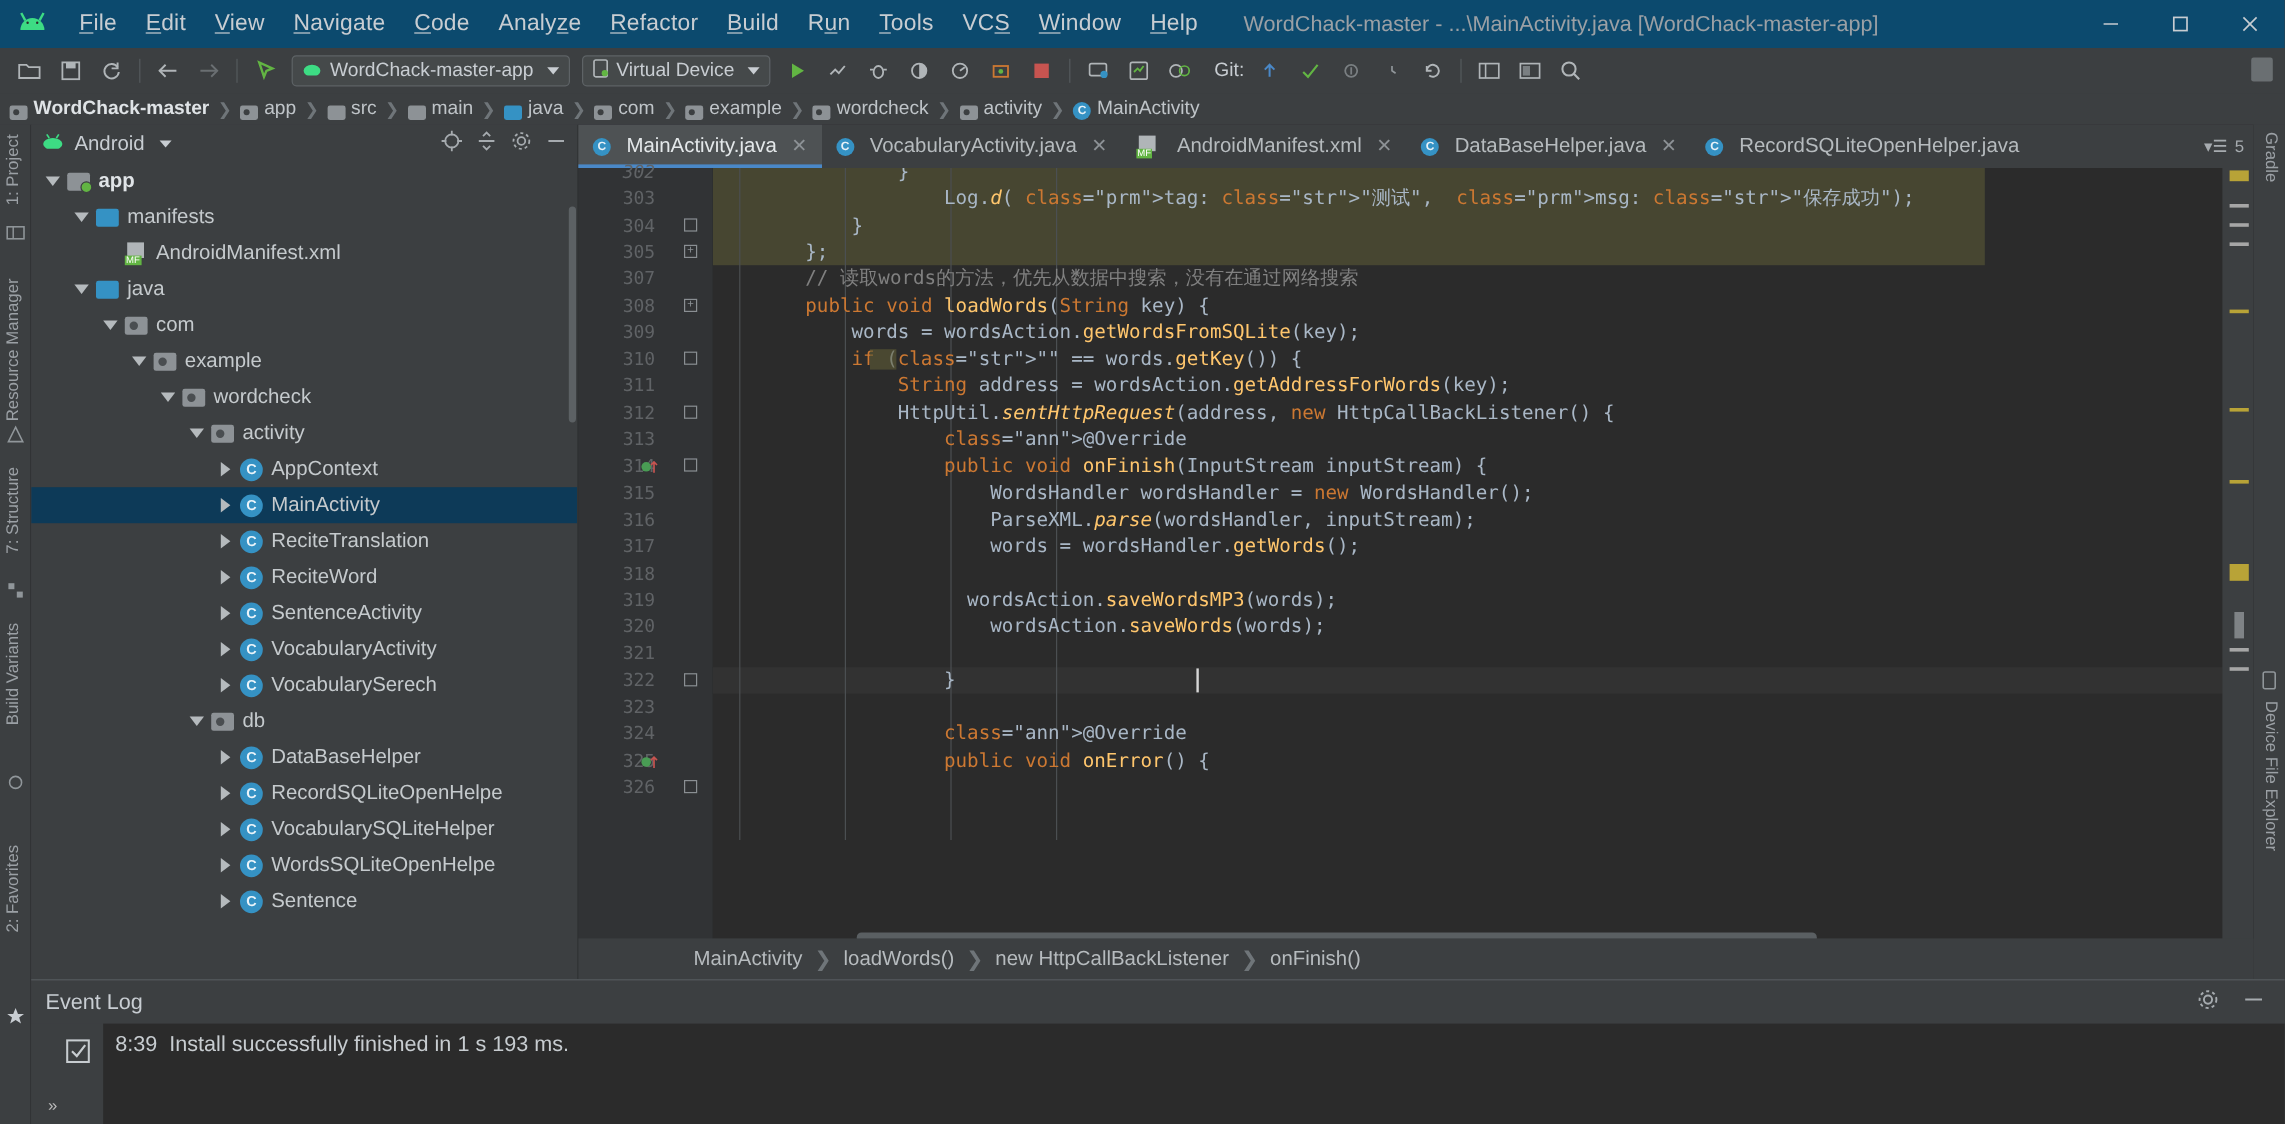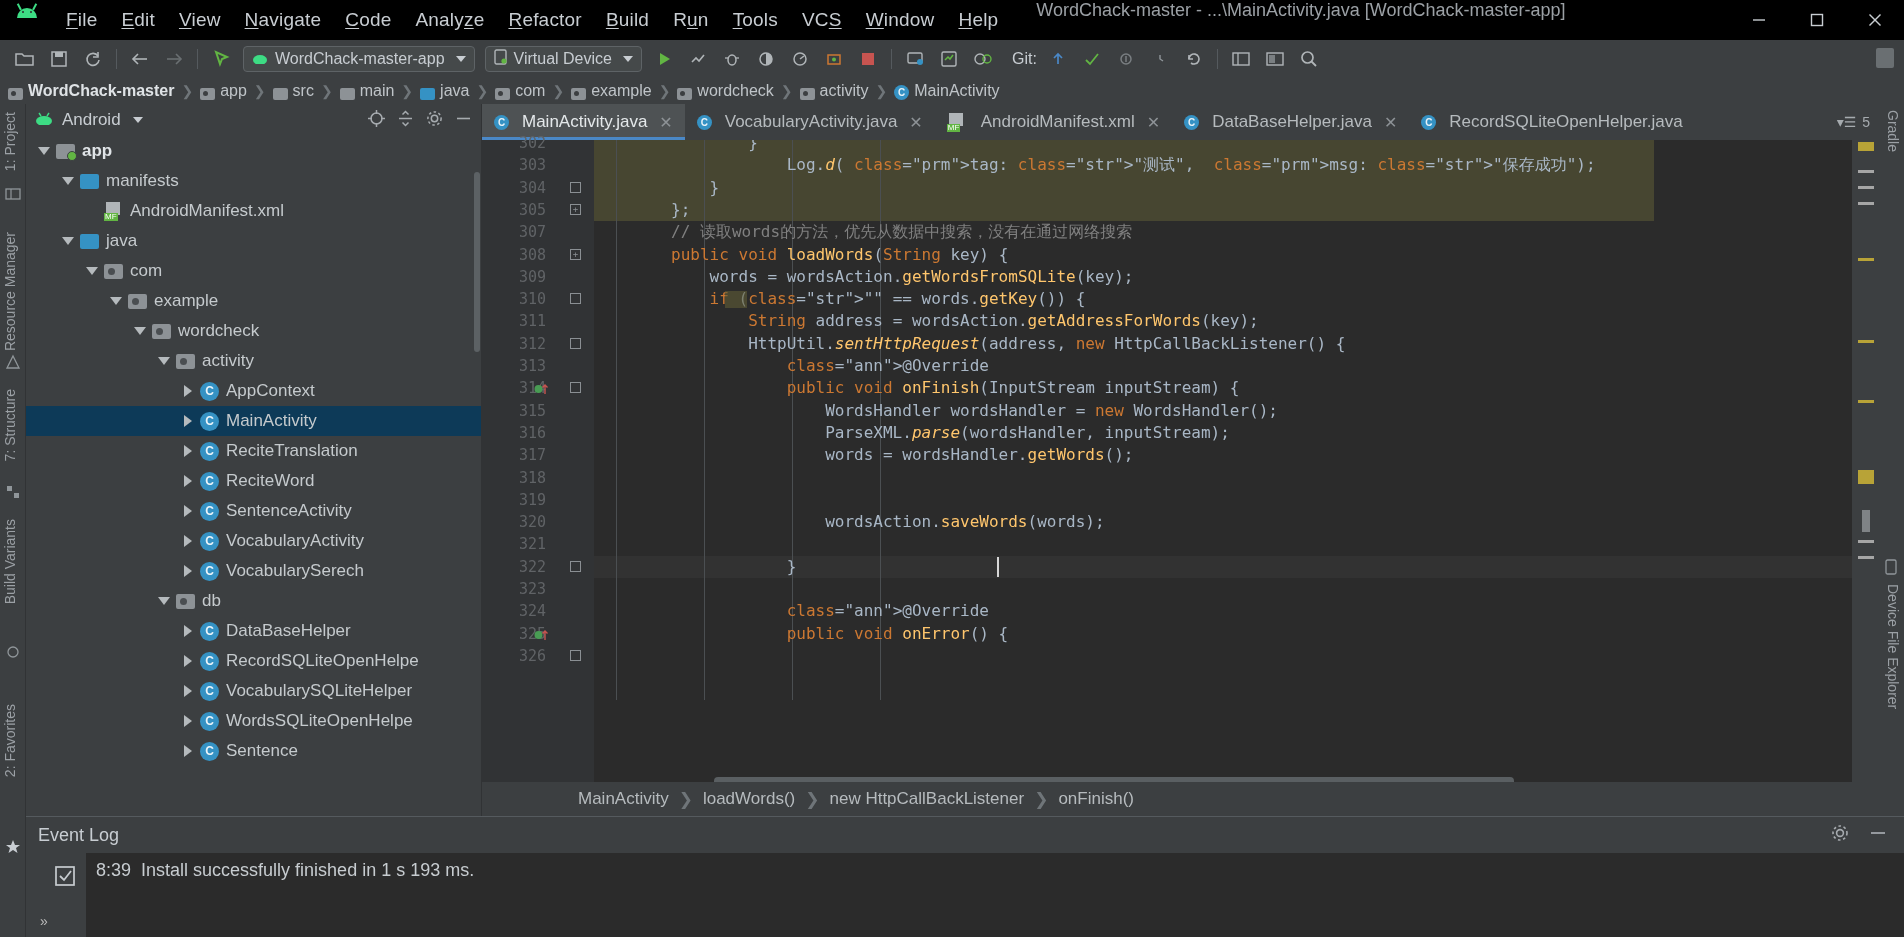--- a/index.html
+++ b/index.html
@@ -8,21 +8,21 @@
     background: #3c3f41;
     font-family: "Liberation Sans", sans-serif;
     overflow: hidden;
     color: #bbbbbb;
   }
   #app { position: relative; width: 1904px; height: 937px; background: #3c3f41; }
 
   
   .titlebar {
     position: absolute; left: 0; top: 0; width: 1904px; height: 40px;
-    background: #000000; display: flex; 
+    background: #0c4a6e; display: flex; align-items: center;
   }
   .logo-ico { width: 26px; height: 26px; margin-left: 14px; position: relative; }
   .logo-ico .body {
     position: absolute; left: 3px; top: 8px; width: 20px; height: 10px;
     background: #3ddc84; border-radius: 10px 10px 0 0;
   }
   .logo-ico .ear {
     position: absolute; width: 2px; height: 7px; background: #3ddc84;
     transform-origin: bottom;
   }
@@ -808,21 +808,21 @@
         <span class="ic-class">C</span>
         <span>RecordSQLiteOpenHelper.java</span>
       </div>
       <div class="tabs-right">
         <span>▾☰</span>
         <span>5</span>
       </div>
     </div>
 
     <div class="gutter-panel">
-        <div class="lineno" style="top: -8px; line-height: 22.3px;">302</div>
+        <div class="lineno" style="top: -8px; line-height: 22.3px; font-style: italic;">302</div>
         <div class="lineno" style="top: 14.3px; line-height: 22.3px;">303</div>
         <div class="lineno" style="top: 36.6px; line-height: 22.3px;">304</div>
         <div class="fold" style="top: 41.6px;"></div>
         <div class="lineno" style="top: 58.9px; line-height: 22.3px;">305</div>
         <div class="fold" style="top: 63.9px;">+</div>
         <div class="lineno" style="top: 81.2px; line-height: 22.3px;">307</div>
         <div class="lineno" style="top: 103.5px; line-height: 22.3px;">308</div>
         <div class="fold" style="top: 108.5px;">+</div>
         <div class="lineno" style="top: 125.8px; line-height: 22.3px;">309</div>
         <div class="lineno" style="top: 148.1px; line-height: 22.3px;">310</div>
@@ -871,20 +871,21 @@
         <div class="codeline" style="top: 103.5px;">        <span class="kw">public</span> <span class="kw">void</span> <span class="fn">loadWords</span>(<span class="kw">String</span> <span class="ident">key</span>) {</div>
         <div class="codeline" style="top: 125.8px;">            <span class="ident">words</span> = <span class="ident">wordsAction</span>.<span class="fn">getWordsFromSQLite</span>(<span class="ident">key</span>);</div>
         <div class="codeline" style="top: 148.1px;">            <span class="kw">if</span> (<span <span="" class="kw">class</span>="str"&gt;"" == <span class="ident">words</span>.<span class="fn">getKey</span>()) {</div>
         <div class="codeline" style="top: 170.4px;">                <span class="kw">String</span> <span class="ident">address</span> = <span class="ident">wordsAction</span>.<span class="fn">getAddressForWords</span>(<span class="ident">key</span>);</div>
         <div class="codeline" style="top: 192.7px;">                HttpUtil.<span class="fnst">sentHttpRequest</span>(<span class="ident">address</span>, <span class="kw">new</span> HttpCallBackListener() {</div>
         <div class="codeline" style="top: 215px;">                    <span <span="" class="kw">class</span>="ann"&gt;@Override</div>
         <div class="codeline" style="top: 259.6px;">                        WordsHandler <span class="ident">wordsHandler</span> = <span class="kw">new</span> WordsHandler();</div>
         <div class="codeline" style="top: 237.3px;">                    <span class="kw">public</span> <span class="kw">void</span> <span class="fn">onFinish</span>(InputStream <span class="ident">inputStream</span>) {</div>
         <div class="codeline" style="top: 281.9px;">                        ParseXML.<span class="fnst">parse</span>(<span class="ident">wordsHandler</span>, <span class="ident">inputStream</span>);</div>
         <div class="codeline" style="top: 304.2px;">                        <span class="ident">words</span> = <span class="ident">wordsHandler</span>.<span class="fn">getWords</span>();</div>
+        <div class="codeline" style="top: 348.8px;">                      <span class="ident">wordsAction</span>.<span class="fn">saveWordsMP3</span>(<span class="ident">words</span>);</div>
         <div class="codeline" style="top: 371.1px;">                        <span class="ident">wordsAction</span>.<span class="fn">saveWords</span>(<span class="ident">words</span>);</div>
         <div class="codeline" style="top: 415.7px;">                    }</div>
         <div class="codeline" style="top: 438px;"></div>
         <div class="codeline" style="top: 460.3px;">                    <span <span="" class="kw">class</span>="ann"&gt;@Override</div>
         <div class="codeline" style="top: 482.6px;">                    <span class="kw">public</span> <span class="kw">void</span> <span class="fn">onError</span>() {</div>
         <div class="codeline" style="top: 504.9px;"></div>
         <div class="caret-bar" style="left: 403px; top: 416.7px;"></div>
         <div style="position: absolute; left: 131px; top: 151.1px; width: 22px; height: 17px; background: rgb(95, 92, 54); opacity: 0.6;"></div>
         <div class="hscroll"></div>
       </div>

